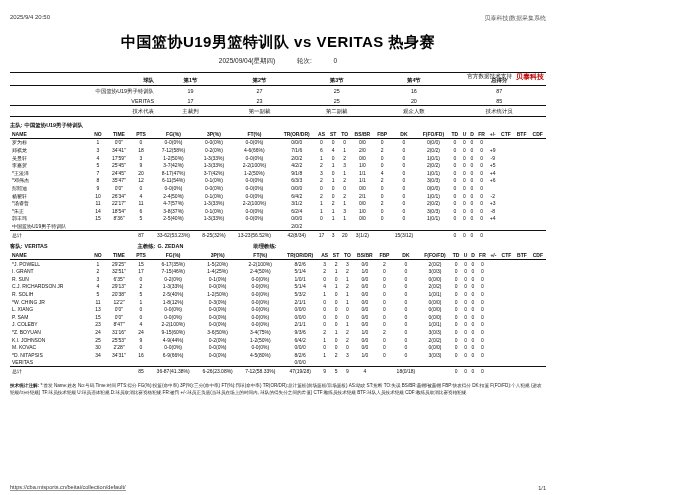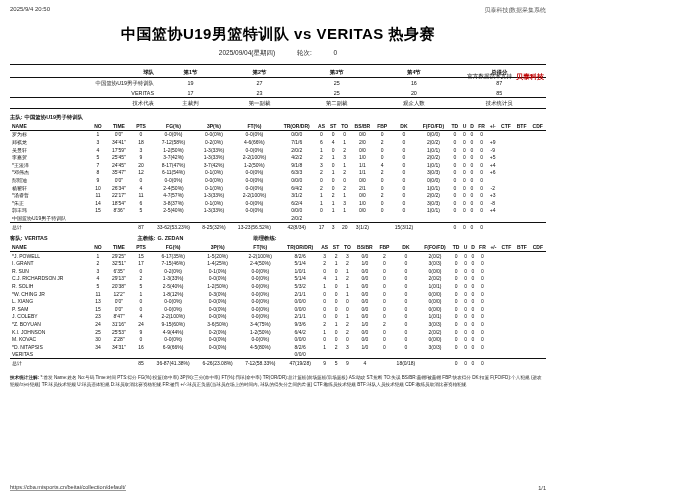--- a/index.html
+++ b/index.html
@@ -6,21 +6,21 @@
   html, body { margin:0; padding:0; }
   body {
     width:700px; height:495px;
     background:#ffffff;
     font-family:"Liberation Sans", sans-serif;
     font-size:5px;
     color:#111;
     position:relative;
     overflow:hidden;
   }
-  .page { position:relative; width:556px; height:495px; padding:6px 10px; }
+  .page { position:relative; width:556px; height:495px; padding:14px 10px; }
 
   .topbar { display:flex; justify-content:space-between; align-items:flex-start; font-size:6px; color:#333; }
   .topbar .sys { color:#555; }
 
   .title { text-align:center; font-size:15px; font-weight:bold; letter-spacing:0.5px; margin-top:10px; color:#000; }
   .subtitle { text-align:center; font-size:6.5px; margin-top:5px; color:#222; }
   .subtitle span { margin:0 10px; }
 
   .divider { height:1px; background:#111; margin-top:6px; }
 

